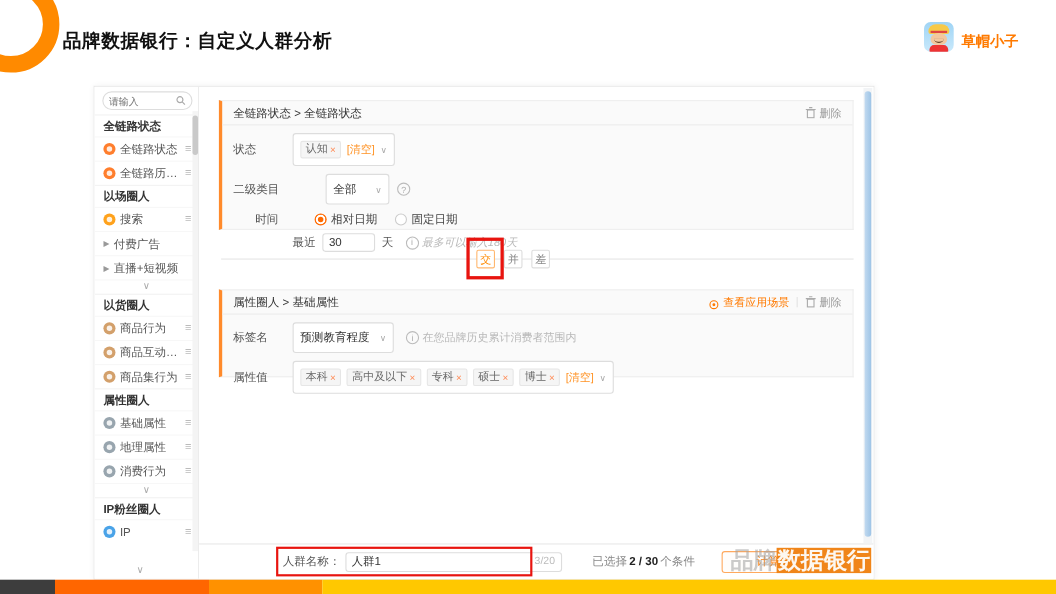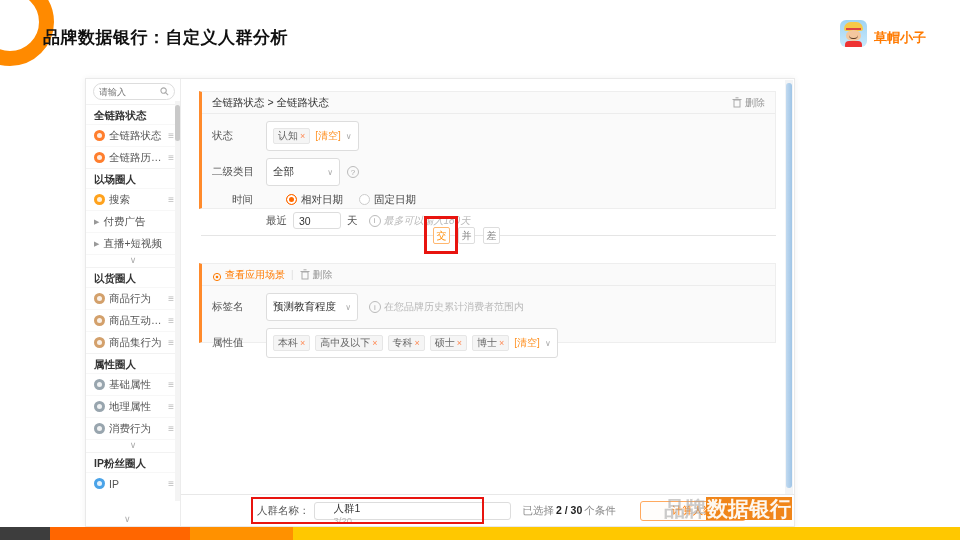--- a/index.html
+++ b/index.html
@@ -2,21 +2,21 @@
 <html><head>
 <meta charset="utf-8">
 <style>
   * { margin:0; padding:0; box-sizing:border-box; }
   html,body { width:960px; height:540px; }
   body { font-family:"Liberation Sans","DejaVu Sans",sans-serif; background:#fff; position:relative; overflow:hidden; color:#333; }
 
   
   .ring { position:absolute; left:-34px; top:-22px; width:88px; height:88px; border-radius:50%; border:15px solid #ff8a00; background:transparent; }
 
-  .page-title { position:absolute; left:43px; top:26px; font-size:17px; font-weight:bold; color:#111; letter-spacing:0.5px; }
+  .page-title { position:absolute; left:57px; top:26px; font-size:17px; font-weight:bold; color:#111; letter-spacing:0.5px; }
 
   .user-chip { position:absolute; right:34px; top:20px; display:flex; align-items:flex-end; gap:7px; }
   .avatar { width:27px; height:27px; border-radius:6px; background:linear-gradient(180deg,#9fd4f5 0%,#c9e9fb 100%); position:relative; overflow:hidden; }
   .avatar .hat { position:absolute; left:4px; top:2px; width:19px; height:9px; background:#f7c948; border-radius:9px 9px 3px 3px; }
   .avatar .hatband { position:absolute; left:6px; top:8px; width:15px; height:2px; background:#d44; }
   .avatar .face { position:absolute; left:6px; top:10px; width:15px; height:11px; background:#f3c79e; border-radius:50% 50% 45% 45%; }
   .avatar .smile { position:absolute; left:9px; top:15px; width:9px; height:4px; border-bottom:1.5px solid #5a3a22; border-radius:0 0 8px 8px; }
   .avatar .shirt { position:absolute; left:5px; top:21px; width:17px; height:7px; background:#e33; border-radius:4px 4px 0 0; }
   .user-name { color:#ff7a00; font-size:13px; font-weight:bold; }
 
@@ -73,24 +73,24 @@
   .op.active { border-color:#ffb76f; color:#ff8a00; }
 
   
   .anno { position:absolute; border:3px solid #e8140f; background:transparent; pointer-events:none; }
   .anno-op { left:243px; top:137px; width:34px; height:38px; border-width:3px; }
   .anno-input { left:70px; top:418px; width:233px; height:27px; border-width:2px; }
 
   
   .footer { position:absolute; left:0; bottom:0; width:613px; height:32px; border-top:1px solid #e8e8e8; background:#fff; display:flex; align-items:center; }
   .f-name-label { margin-left:76px; font-size:10.5px; color:#555; }
-  .f-input-wrap { margin-left:4px; width:197px; height:18px; border:1px solid #ddd; border-radius:3px; display:flex; padding:0 19px; background:#fff;flex-direction:column; }
+  .f-input-wrap { margin-left:4px; width:197px; height:18px; border:1px solid #ddd; border-radius:3px; display:flex; align-items:center; padding:0 5px; background:#fff; }
   .f-input-wrap input { border:0; outline:0; flex:1; font-size:10.5px; color:#333; font-family:inherit; background:transparent; }
   .f-counter { color:#bbb; font-size:9.5px; }
-  .f-selected { margin-left:12px; font-size:10.5px; color:#888; }
+  .f-selected { margin-left:28px; font-size:10.5px; color:#888; }
   .f-selected b { color:#222; margin:0 2px; }
   .calc-btn { margin-left:24px; width:106px; height:20px; border:1px solid #ffa95e; border-radius:3px; background:#fffdfb; color:#ff7a00; font-size:10.5px; display:flex; align-items:center; justify-content:center; cursor:pointer; }
 
   
   .watermark { position:absolute; right:2px; bottom:3px; font-size:21px; font-weight:bold; letter-spacing:0px; white-space:nowrap; pointer-events:none; }
   .wm-gray { color:rgba(160,160,160,0.55); }
   .wm-orange { background:#f08519; color:#fdf7ef; padding:0 1px; }
 
   
   .main-scrollbar { position:absolute; right:1px; top:1px; width:8px; height:414px; background:#f2f4f6; }
@@ -226,21 +226,21 @@
             <span class="tag">
                 <span>认知</span>
                 <span class="x">×</span>
               </span>
             <span class="clear">[清空]</span>
             <span class="chev">∨</span>
           </span>
         </div>
         <div class="frow">
           <span class="flabel">二级类目</span>
-          <span class="selbox" style="width:74px; justify-content:space-between;">
+          <span class="selbox" style="width:58px; justify-content:space-between;margin-left:30px;">
             <span>全部</span>
             <span class="chev">∨</span>
           </span>
           <span class="qicon">?</span>
         </div>
         <div class="frow" style="margin-bottom:5px;margin-left:20px;">
           <span class="flabel">时间</span>
           <span class="rlabel"><span class="radio on"></span><span>相对日期</span></span>
           <span class="rlabel"><span class="radio"></span><span>固定日期</span></span>
         </div>
@@ -260,20 +260,21 @@
     <div class="conn-line"></div>
     <div class="ops">
       <div class="op active">交</div>
       <div class="op">并</div>
       <div class="op">差</div>
     </div>
     <div class="anno anno-op"></div>
 
     <div class="card card2">
       <div class="card-head">
+        <span class="crumb">属性圈人 &gt; 基础属性</span>
         <span class="head-right">
           <span class="link-orange">
             <svg width="10" height="10" viewBox="0 0 10 10">
                 <circle cx="5" cy="5" r="3.6" fill="none" stroke="#ff7a00" stroke-width="1"></circle>
                 <circle cx="5" cy="5" r="1.3" fill="#ff7a00"></circle>
               </svg>
             <span>查看应用场景</span>
           </span>
           <span class="sep">|</span>
           <span class="del">

